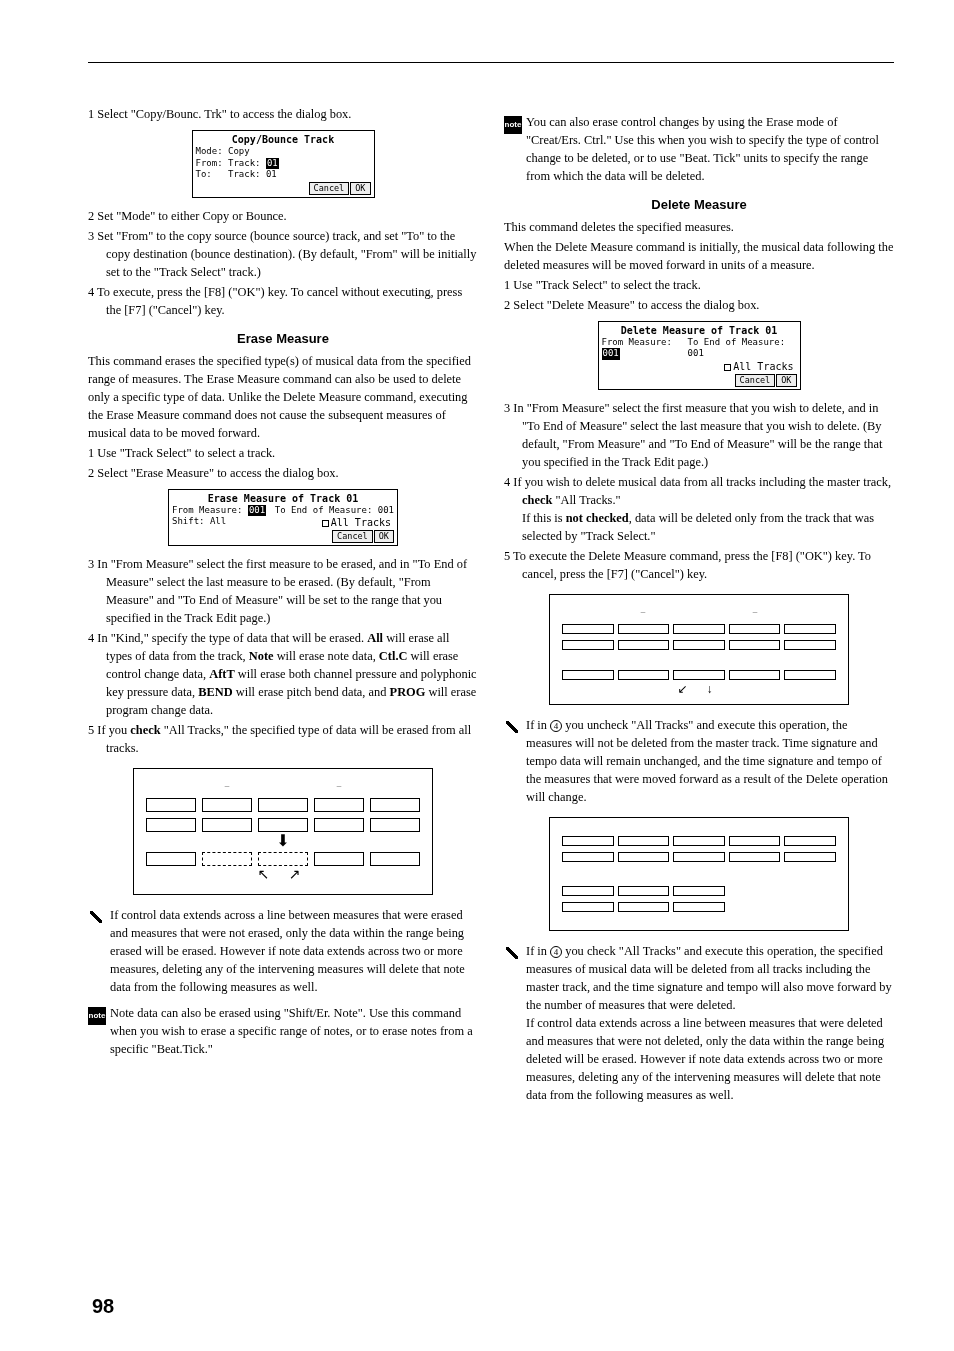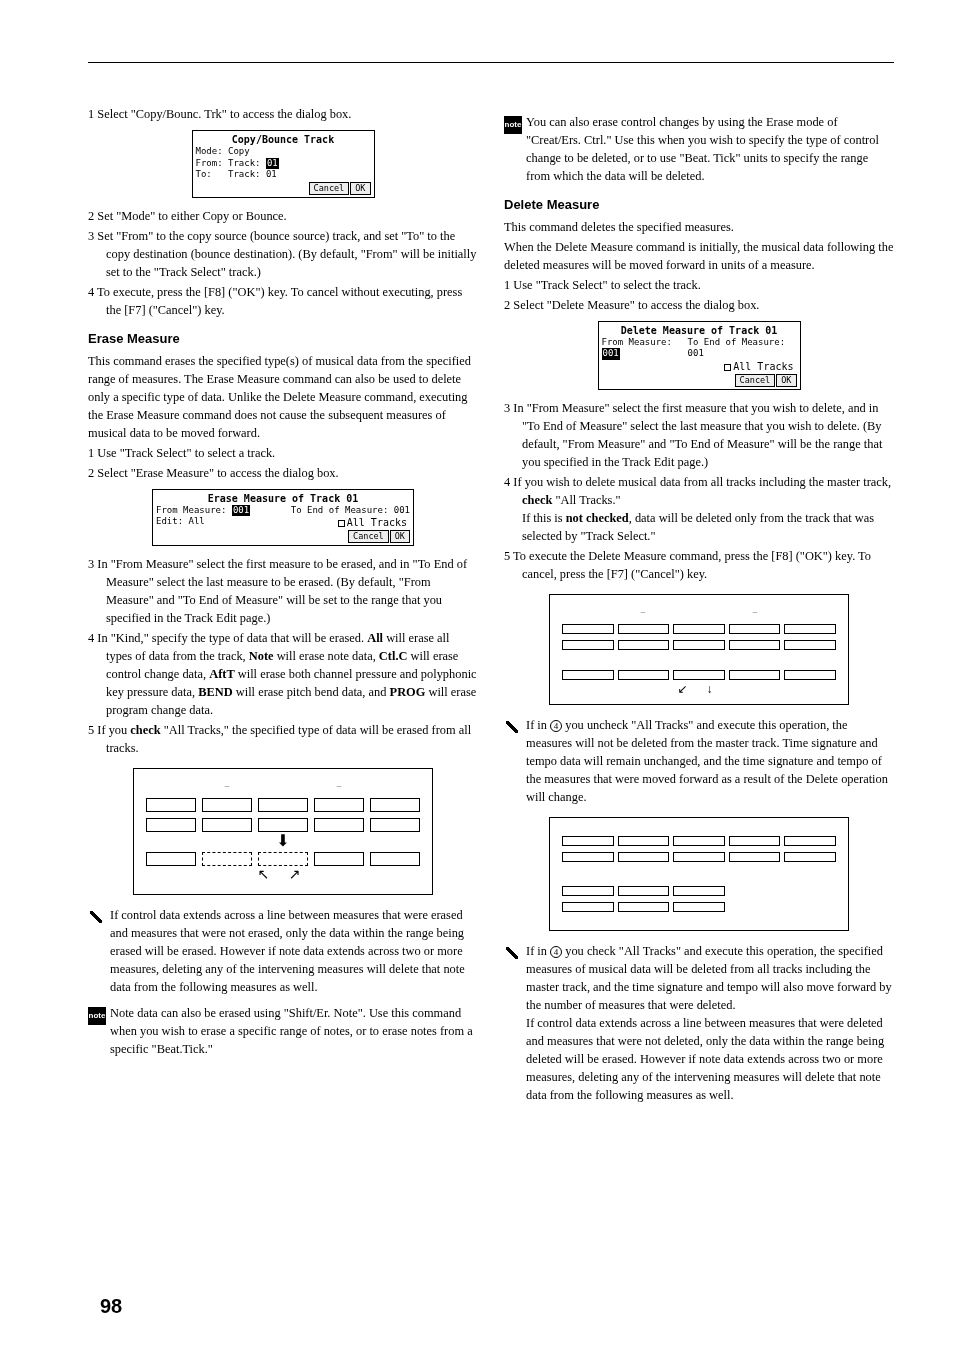--- a/index.html
+++ b/index.html
@@ -25,20 +25,21 @@
     margin-top: 46px;
   }
   .col { flex: 1; min-width: 0; }
   .para { margin: 0 0 2px 0; }
   .indent { padding-left: 18px; text-indent: -18px; margin-bottom: 2px; }
   .subhead {
     font-family: Arial, Helvetica, sans-serif;
     font-weight: bold;
     font-size: 13px;
     margin: 10px 0 4px 0;
+    text-align: center;
   }
   .dialog {
     border: 1px solid #000;
     width: 194px;
     margin: 6px auto 10px auto;
     font-family: "Lucida Console", Monaco, monospace;
     font-size: 9px;
     line-height: 1.3;
     padding: 2px 3px 2px 3px;
     position: relative;
@@ -113,21 +114,21 @@
   .icon-note {
     background:#000; color:#fff;
     font-family: Arial, sans-serif;
     font-size:8px; font-weight:bold;
     text-align:center; line-height:18px;
   }
   .note-block { display:flex; align-items:flex-start; margin:8px 0; }
   .note-block .txt { flex:1; }
   .pagenum {
     position:absolute;
-    left:100px;
+    left:92px;
     bottom:30px;
     font-family: Arial, Helvetica, sans-serif;
     font-weight:bold;
     font-size:20px;
   }
   b { font-weight: bold; }
   .diagram.small-rows .row-blocks { gap:4px; }
   .diagram.small-rows .blk { height:10px; }
   .circled{
     display:inline-block;
@@ -163,28 +164,28 @@
     <p class="indent">2 Set "Mode" to either Copy or Bounce.</p>
     <p class="indent">3 Set "From" to the copy source (bounce source) track, and set "To" to the copy destination (bounce destination). (By default, "From" will be initially set to the "Track Select" track.)</p>
     <p class="indent">4 To execute, press the [F8] ("OK") key. To cancel without executing, press the [F7] ("Cancel") key.</p>
 
     <div class="subhead">Erase Measure</div>
     <p class="para">This command erases the specified type(s) of musical data from the specified range of measures. The Erase Measure command can also be used to delete only a specific type of data. Unlike the Delete Measure command, executing the Erase Measure command does not cause the subsequent measures of musical data to be moved forward.</p>
 
     <p class="indent">1 Use "Track Select" to select a track.</p>
     <p class="indent">2 Select "Erase Measure" to access the dialog box.</p>
 
-    <div class="dialog" style="width:262px;">
+    <div class="dialog" style="width:230px;">
       <div class="dtitle">Erase Measure of Track 01</div>
       <div style="display:flex;justify-content:space-between;">
         <span><span>From Measure:</span> <span class="hlbox">001</span></span>
         <span>To End of Measure: 001</span>
       </div>
       <div style="display:flex;justify-content:space-between;">
-        <span>Edit: All</span>
+        <span>Shift: All</span>
         <span class="chkrow"><span class="chk"></span><span>All Tracks</span></span>
       </div>
       <div class="btns">
         <span class="btn">Cancel</span><span class="btn">OK</span>
       </div>
     </div>
 
     <p class="indent">3 In "From Measure" select the first measure to be erased, and in "To End of Measure" select the last measure to be erased. (By default, "From Measure" and "To End of Measure" will be set to the range that you specified in the Track Edit page.)</p>
     <p class="indent">
       <span>4 In "Kind," specify the type of data that will be erased. </span><b>All</b><span> will erase all types of data from the track, </span><b>Note</b><span> will erase note data, </span><b>Ctl.C</b><span> will erase control change data, </span><b>AftT</b><span> will erase both channel pressure and polyphonic key pressure data, </span><b>BEND</b><span> will erase pitch bend data, and </span><b>PROG</b><span> will erase program change data.</span>

